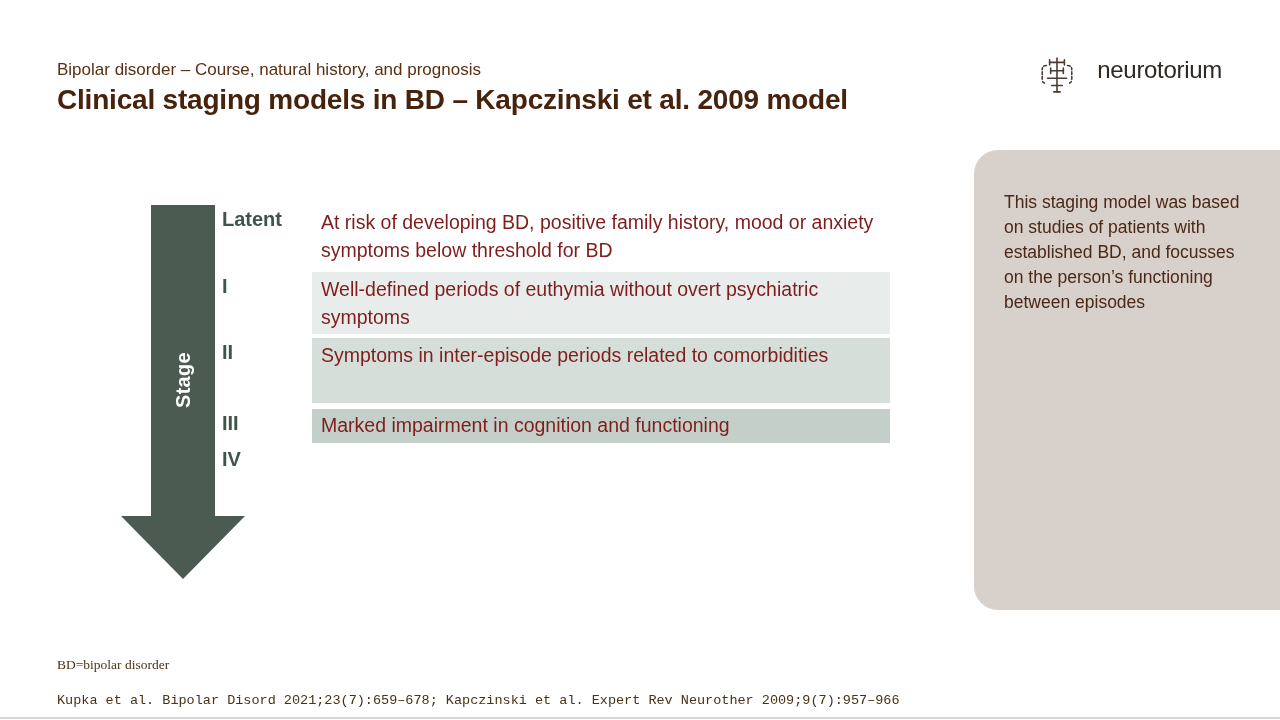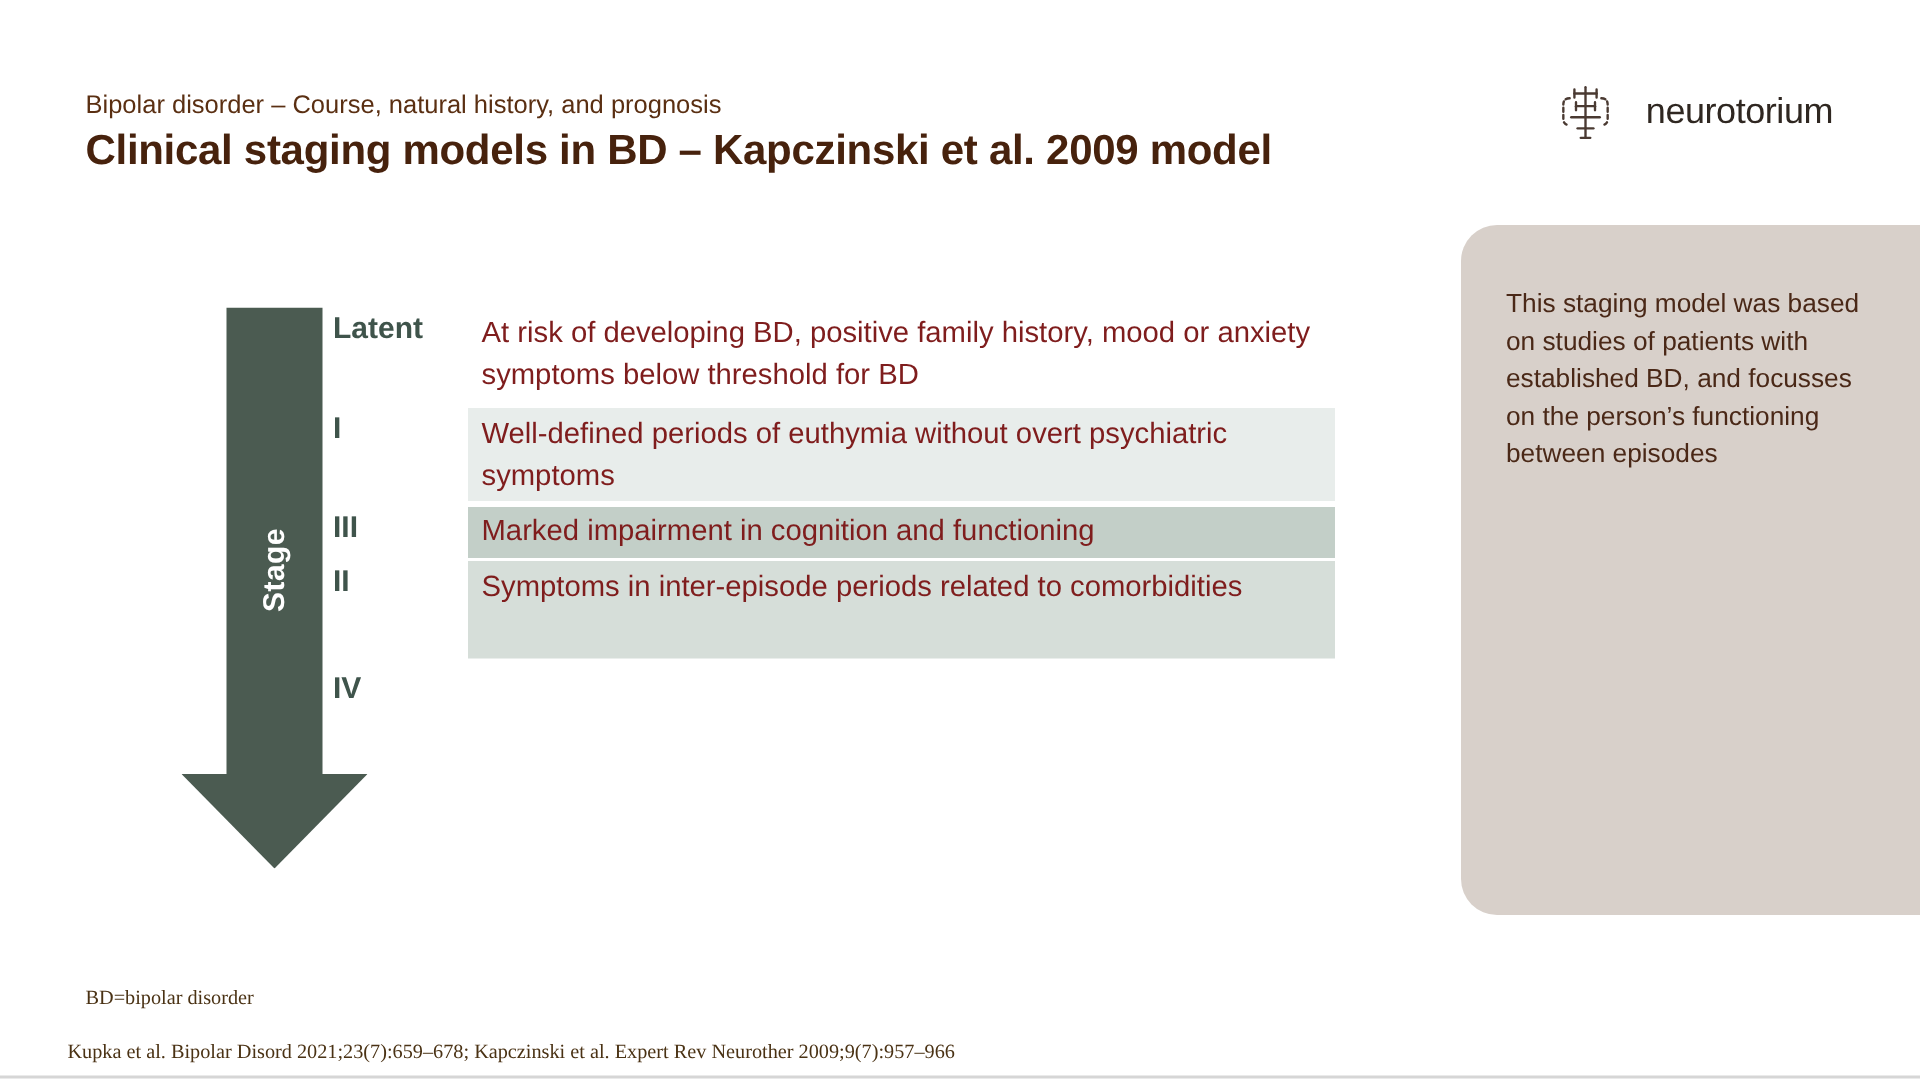--- a/index.html
+++ b/index.html
@@ -21,21 +21,21 @@
   .page-title {
     position: absolute; left: 57px; top: 84px;
     font-size: 28px; font-weight: 700; color: #47220d;
     letter-spacing: -0.2px;
     text-align: center;
   }
 
   
   .logo {
     position: absolute; top: 56px; right: 58px;
-    display: flex; align-items: center; gap: 22px;
+    display: flex; gap: 22px;
   }
   .logo-icon svg { display: block; }
   .logo-text {
     font-size: 24px; font-weight: 500; color: #2f2721;
     letter-spacing: -0.3px;
   }
 
   
   .stage-arrow {
     position: absolute; left: 121px; top: 205px;
@@ -84,22 +84,22 @@
     max-width: 300px;
   }
 
   
   .footnote-abbr {
     position: absolute; left: 57px; top: 657px;
     font-family: "Liberation Serif", serif;
     font-size: 13.5px; color: #4a3214;
   }
   .footnote-refs {
-    position: absolute; left: 45px; top: 693px;
-    font-family: Liberation Serif, serif;
+    position: absolute; left: 57px; top: 693px;
+    font-family: Liberation Mono, monospace;
     font-size: 13.5px; color: #4a3214;
   }
 
   .bottom-divider {
     position: absolute; left: 0; bottom: 1px; width: 100%; height: 2px;
     background: #d6d6d6;
   }
 </style>
 </head>
 <body>
@@ -135,27 +135,27 @@
 
 <div class="rows">
   <div class="row row-0">
     <div class="row-label">Latent</div>
     <div class="row-desc" style="background: transparent;">At risk of developing BD, positive family history, mood or anxiety symptoms below threshold for BD</div>
   </div>
   <div class="row row-1">
     <div class="row-label">I</div>
     <div class="row-desc" style="background: rgb(232, 237, 235);">Well-defined periods of euthymia without overt psychiatric symptoms</div>
   </div>
+  <div class="row row-2">
+    <div class="row-label">II</div>
+    <div class="row-desc" style="background: rgb(214, 222, 217);">Symptoms in inter-episode periods related to comorbidities</div>
+  </div>
   <div class="row row-3">
     <div class="row-label">III</div>
     <div class="row-desc" style="background: rgb(195, 207, 200);">Marked impairment in cognition and functioning</div>
-  </div>
-  <div class="row row-2">
-    <div class="row-label">II</div>
-    <div class="row-desc" style="background: rgb(214, 222, 217);">Symptoms in inter-episode periods related to comorbidities</div>
   </div>
   <div class="row row-4">
     <div class="row-label">IV</div>
   </div>
 </div>
 
 <div class="callout">
   <div class="callout-text">This staging model was based on studies of patients with established BD, and focusses on the person’s functioning between episodes</div>
 </div>
 

